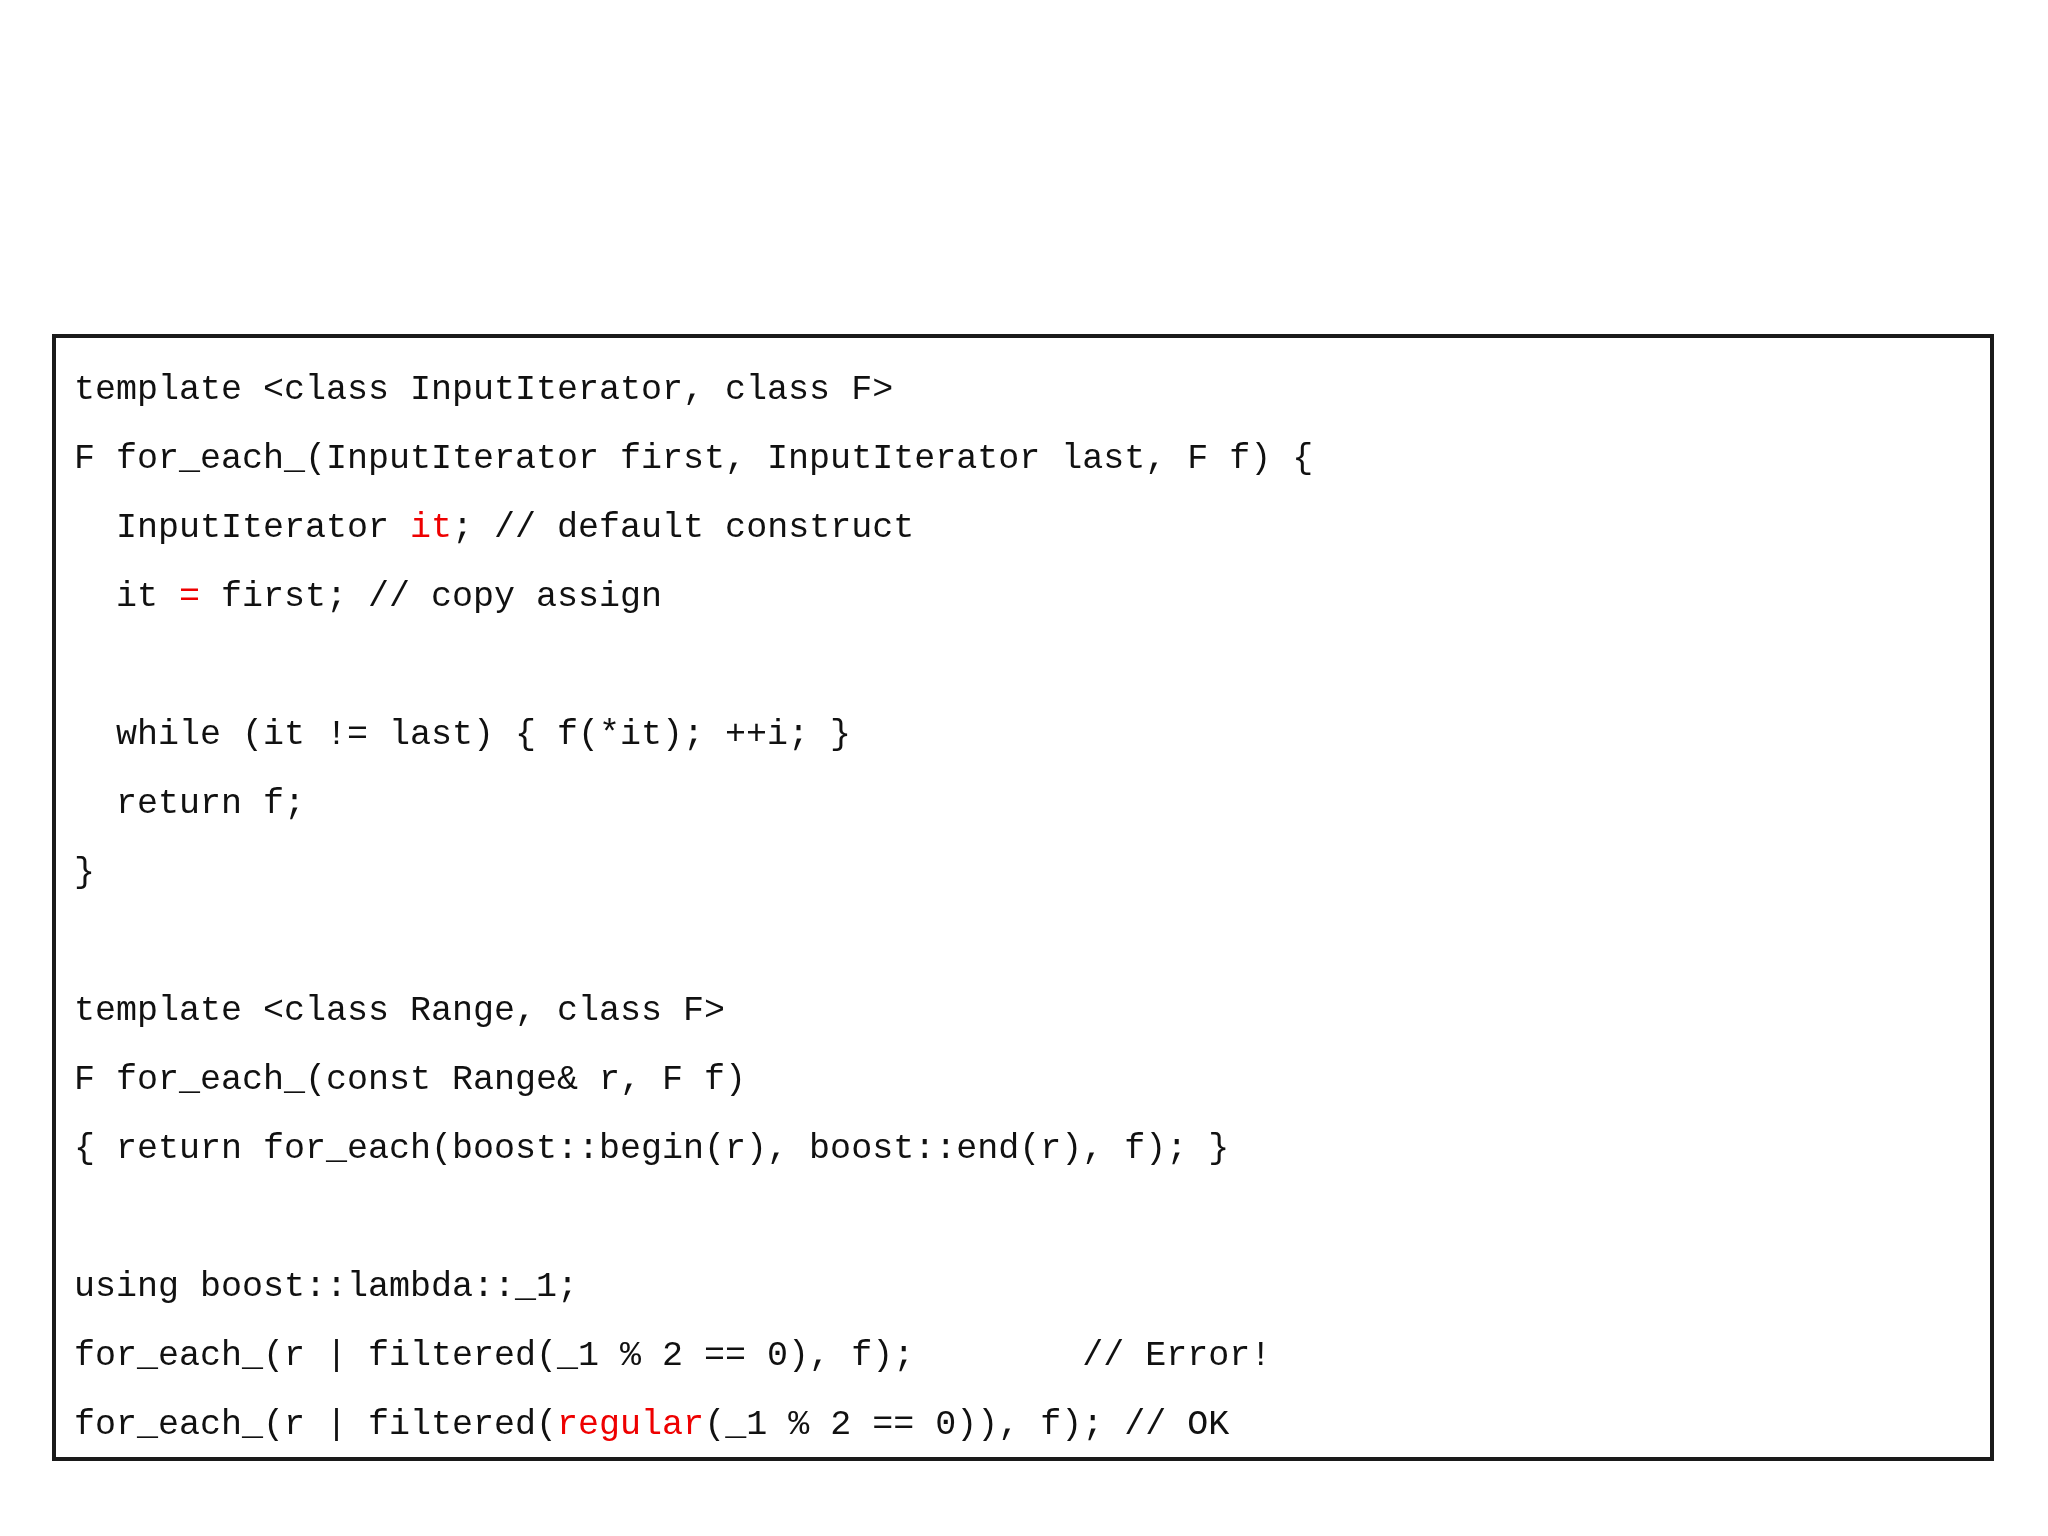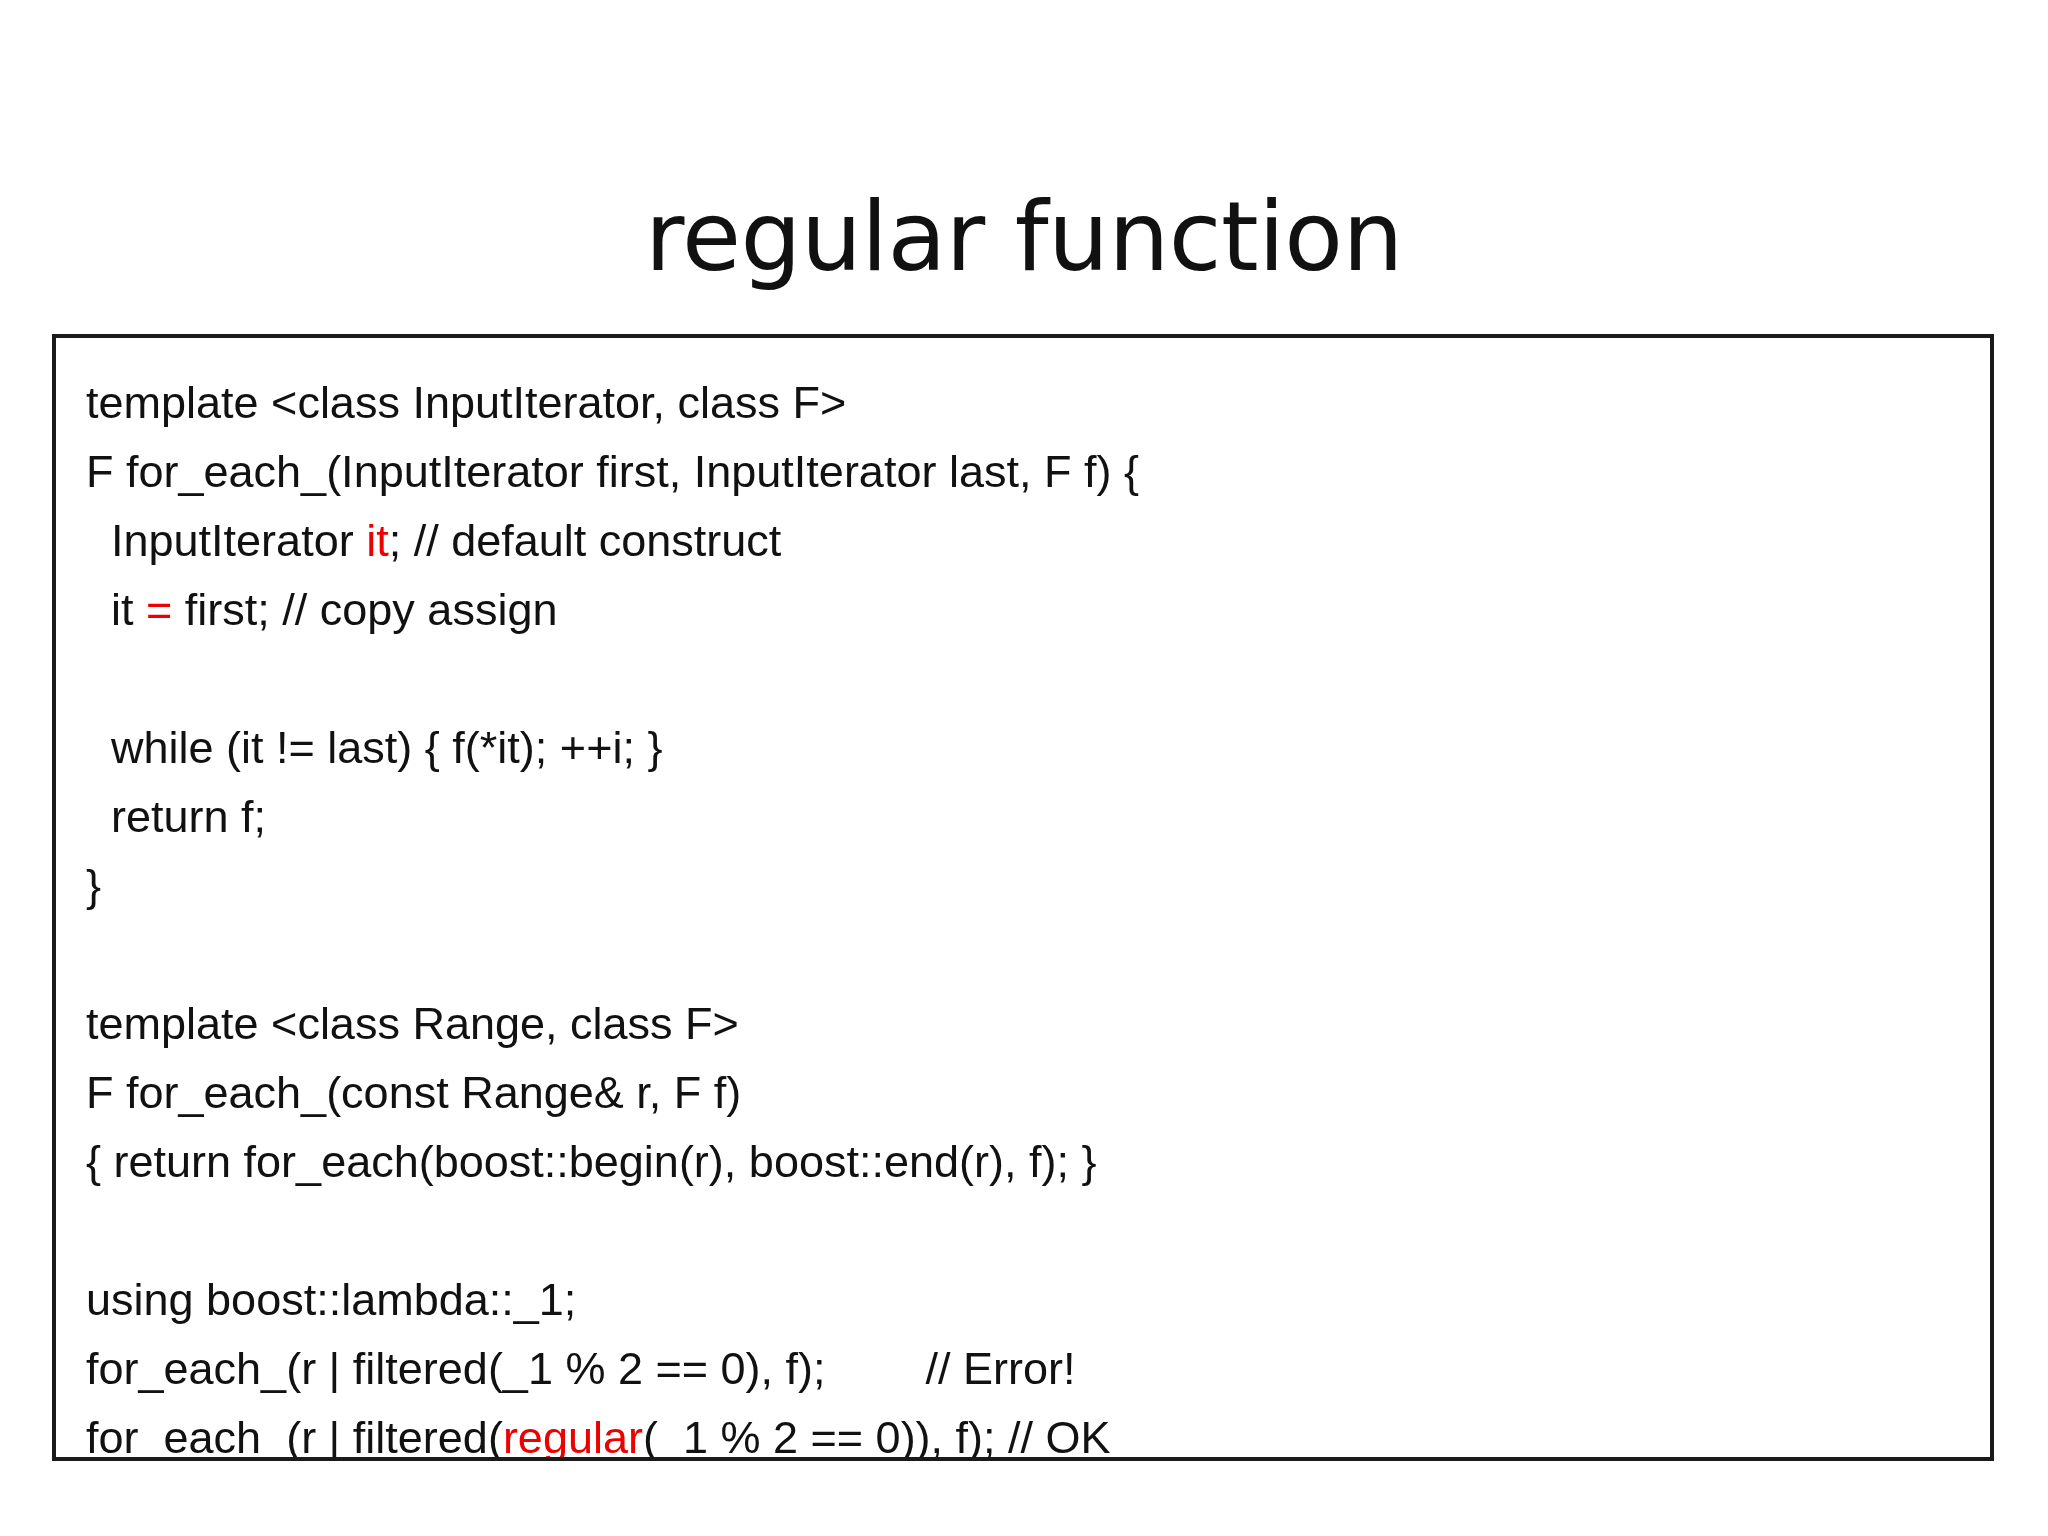--- a/index.html
+++ b/index.html
@@ -41,43 +41,42 @@
     top: 334px;
     width: 1942px;
     height: 1127px;
     box-sizing: border-box;
     border: 4px solid #1a1a1a;
     background: #ffffff;
     padding: 18px 0 18px 18px;
     overflow: hidden;
   }
   .code {
-    font-family: Liberation Sans, sans-serif;
-    font-size: 45px;
+    font-family: Liberation Mono, monospace;
+    font-size: 35px;
     line-height: 69px;
     color: #111111;
     white-space: pre;
-    margin: 12px;
+    margin: 0;
     padding: 0;
   }
   .code-line {
     white-space: pre;
     min-height: 69px;
   }
   .tok-red {
     color: #ee0000;
   }
   .tok-plain {
     color: #111111;
   }
 </style>
 </head>
 <body>
 
 <div class="slide">
 
-  <h1 class="slide-title">regular function</h1>
 
   <div class="code-box">
     <pre class="code" id="code-listing"><div class="code-line"><span class="tok-plain">template &lt;class InputIterator, class F&gt;</span></div><div class="code-line"><span class="tok-plain">F for_each_(InputIterator first, InputIterator last, F f) {</span></div><div class="code-line"><span class="tok-plain">  InputIterator </span><span class="tok-red">it</span><span class="tok-plain">; // default construct</span></div><div class="code-line"><span class="tok-plain">  it </span><span class="tok-red">=</span><span class="tok-plain"> first; // copy assign</span></div><div class="code-line"><span class="tok-plain"></span>&nbsp;</div><div class="code-line"><span class="tok-plain">  while (it != last) { f(*it); ++i; }</span></div><div class="code-line"><span class="tok-plain">  return f;</span></div><div class="code-line"><span class="tok-plain">}</span></div><div class="code-line"><span class="tok-plain"></span>&nbsp;</div><div class="code-line"><span class="tok-plain">template &lt;class Range, class F&gt;</span></div><div class="code-line"><span class="tok-plain">F for_each_(const Range&amp; r, F f)</span></div><div class="code-line"><span class="tok-plain">{ return for_each(boost::begin(r), boost::end(r), f); }</span></div><div class="code-line"><span class="tok-plain"></span>&nbsp;</div><div class="code-line"><span class="tok-plain">using boost::lambda::_1;</span></div><div class="code-line"><span class="tok-plain">for_each_(r | filtered(_1 % 2 == 0), f);        // Error!</span></div><div class="code-line"><span class="tok-plain">for_each_(r | filtered(</span><span class="tok-red">regular</span><span class="tok-plain">(_1 % 2 == 0)), f); // OK</span></div></pre>
   </div>
 
 </div>
 
 </body></html>

